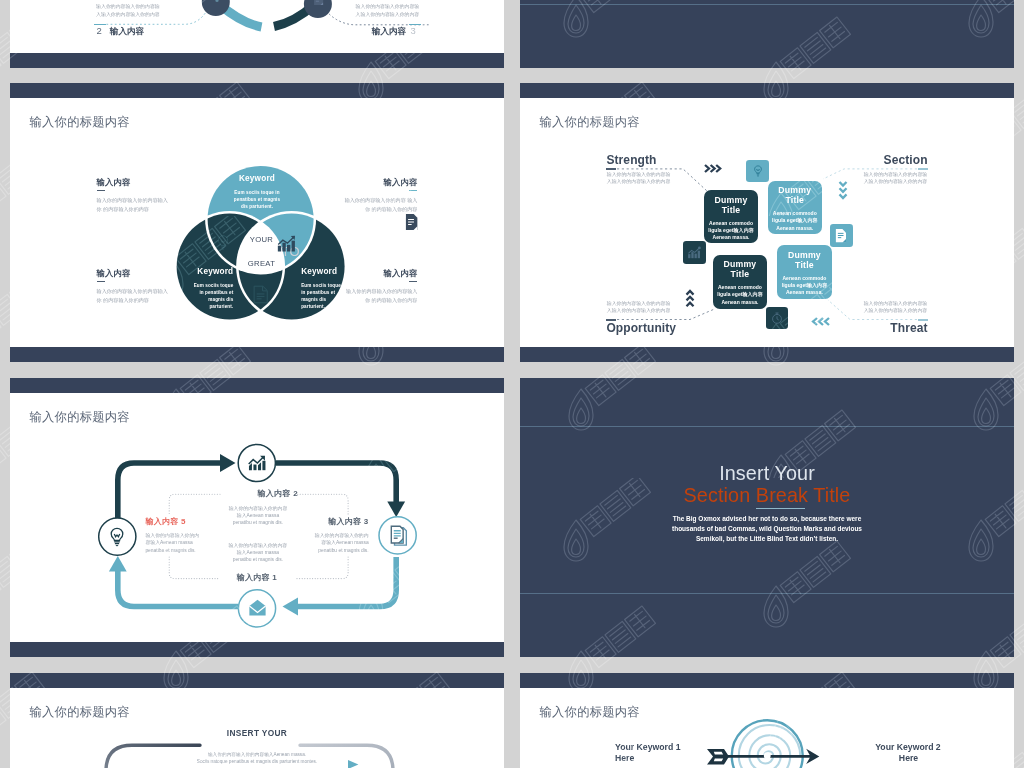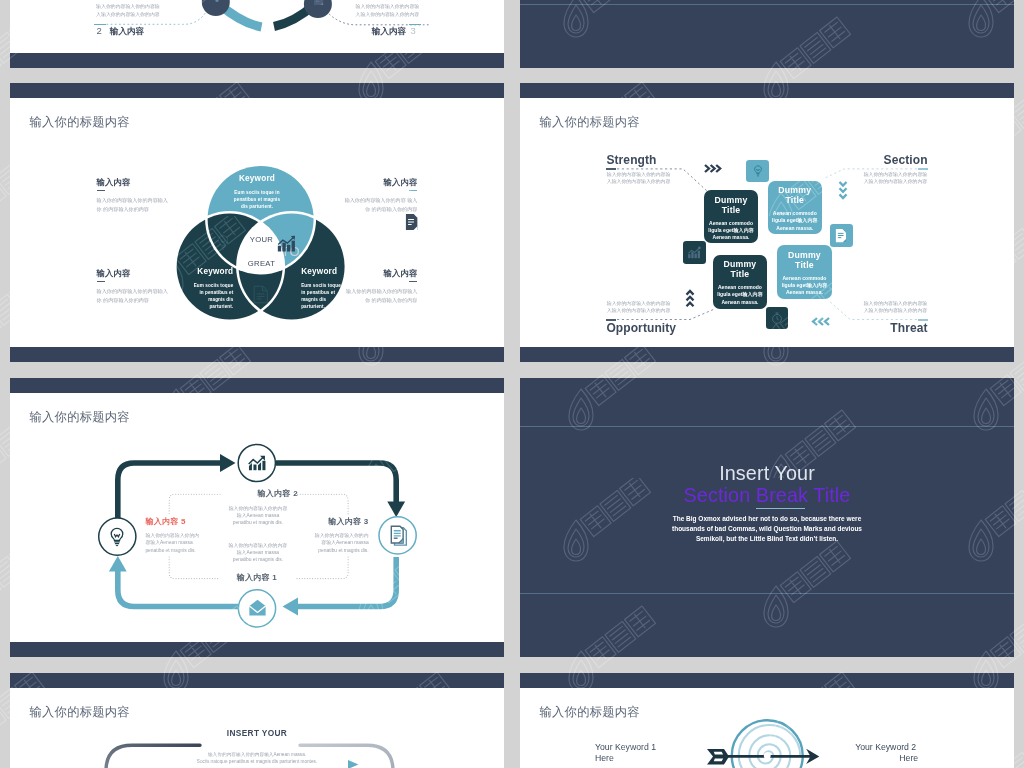--- a/index.html
+++ b/index.html
@@ -54,21 +54,21 @@
         font-size:19.8px;line-height:21.5px;letter-spacing:.1px;}
   .sb-ul{position:absolute;left:236.4px;top:129.7px;width:48.2px;height:1.2px;background:#8fb7c9;}
   .sb-body{position:absolute;width:100%;text-align:center;color:#fff;font-size:6.5px;
            font-weight:700;line-height:9.9px;letter-spacing:0px;}
 
   
   .goal-t{position:absolute;width:100%;text-align:center;font-weight:700;color:#3d4a5c;
           font-size:8.3px;letter-spacing:.35px;line-height:11.5px;}
   .goal-b{position:absolute;width:100%;text-align:center;font-size:4.7px;color:#9aa2ad;line-height:6.6px;}
   .yk{position:absolute;font-size:8.7px;color:#3d4a5c;line-height:10.5px;white-space:nowrap;}
-  .yk b{font-weight:400;}
+  .yk b{font-weight:700;margin-left:20px;}
 </style>
 </head>
 <body>
 
 <div class="page">
 
 <div class="slide" style="left:10px;top:-211px;">
 
   <div class="inner">
     <svg width="494" height="249" style="position:absolute;left:0;top:0px;">
@@ -454,21 +454,21 @@
     <div id="s5body"></div>
   </div>
   <div class="band bot"></div>
 </div>
 
 <div class="slide" style="left:520px;top:378px;">
   <div class="sb"></div>
   <div class="sb-hr" style="top:48.2px;"></div>
   <div class="sb-hr" style="top:214.7px;"></div>
   <div class="sb-t" style="top:85px;">Insert Your</div>
-  <div class="sb-t" style="top:106.5px;color:#6d28d9;">Section Break Title</div>
+  <div class="sb-t" style="top:106.5px;color:#c2410c;">Section Break Title</div>
   <div class="sb-ul"></div>
   <div class="sb-body" style="top:136px;white-space:pre-line;">The Big Oxmox advised her not to do so, because there were
 thousands of bad Commas, wild Question Marks and devious
 Semikoli, but the Little Blind Text didn’t listen.</div>
 
 </div>
 
 <div class="slide" style="left:10px;top:673px;">
   <div class="band top"></div>
   <div class="inner">

